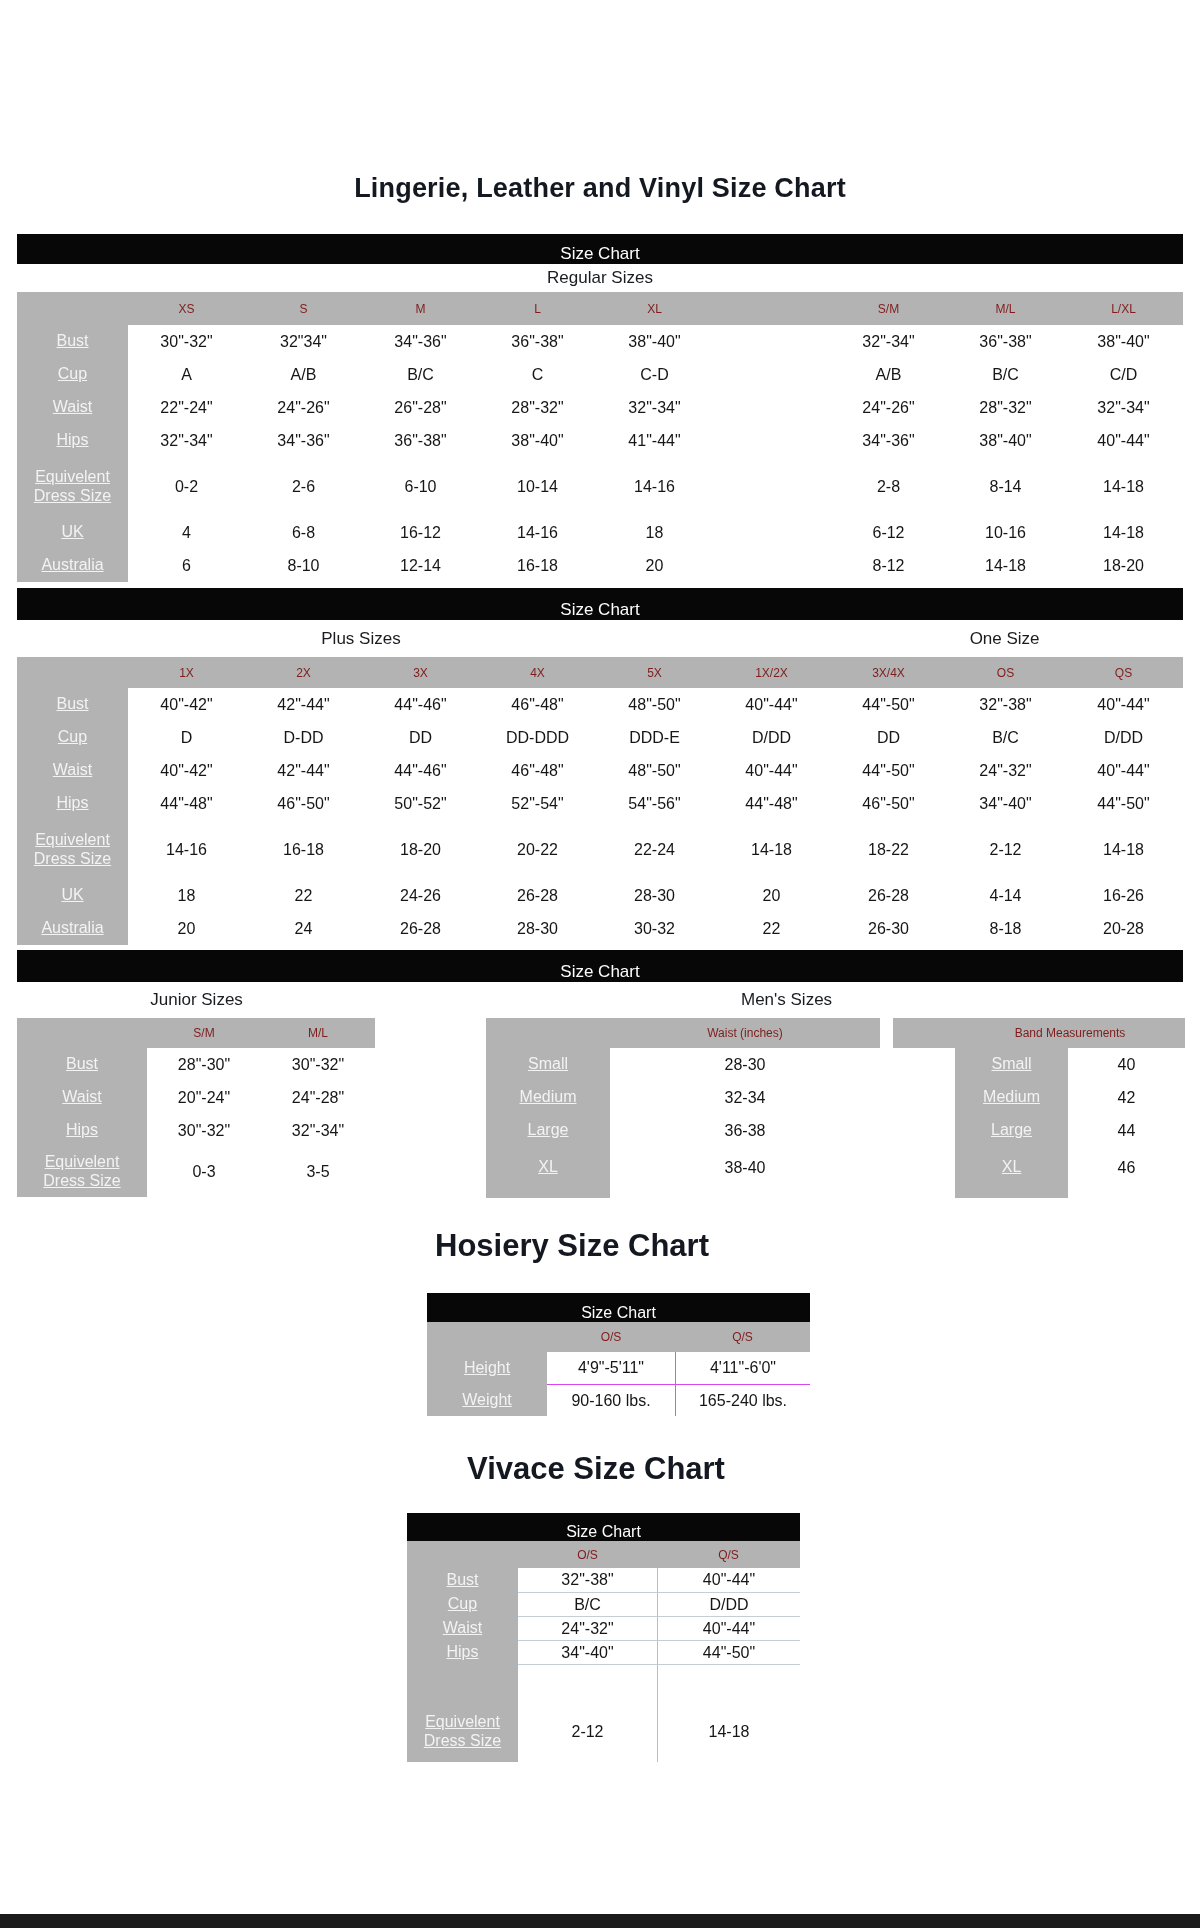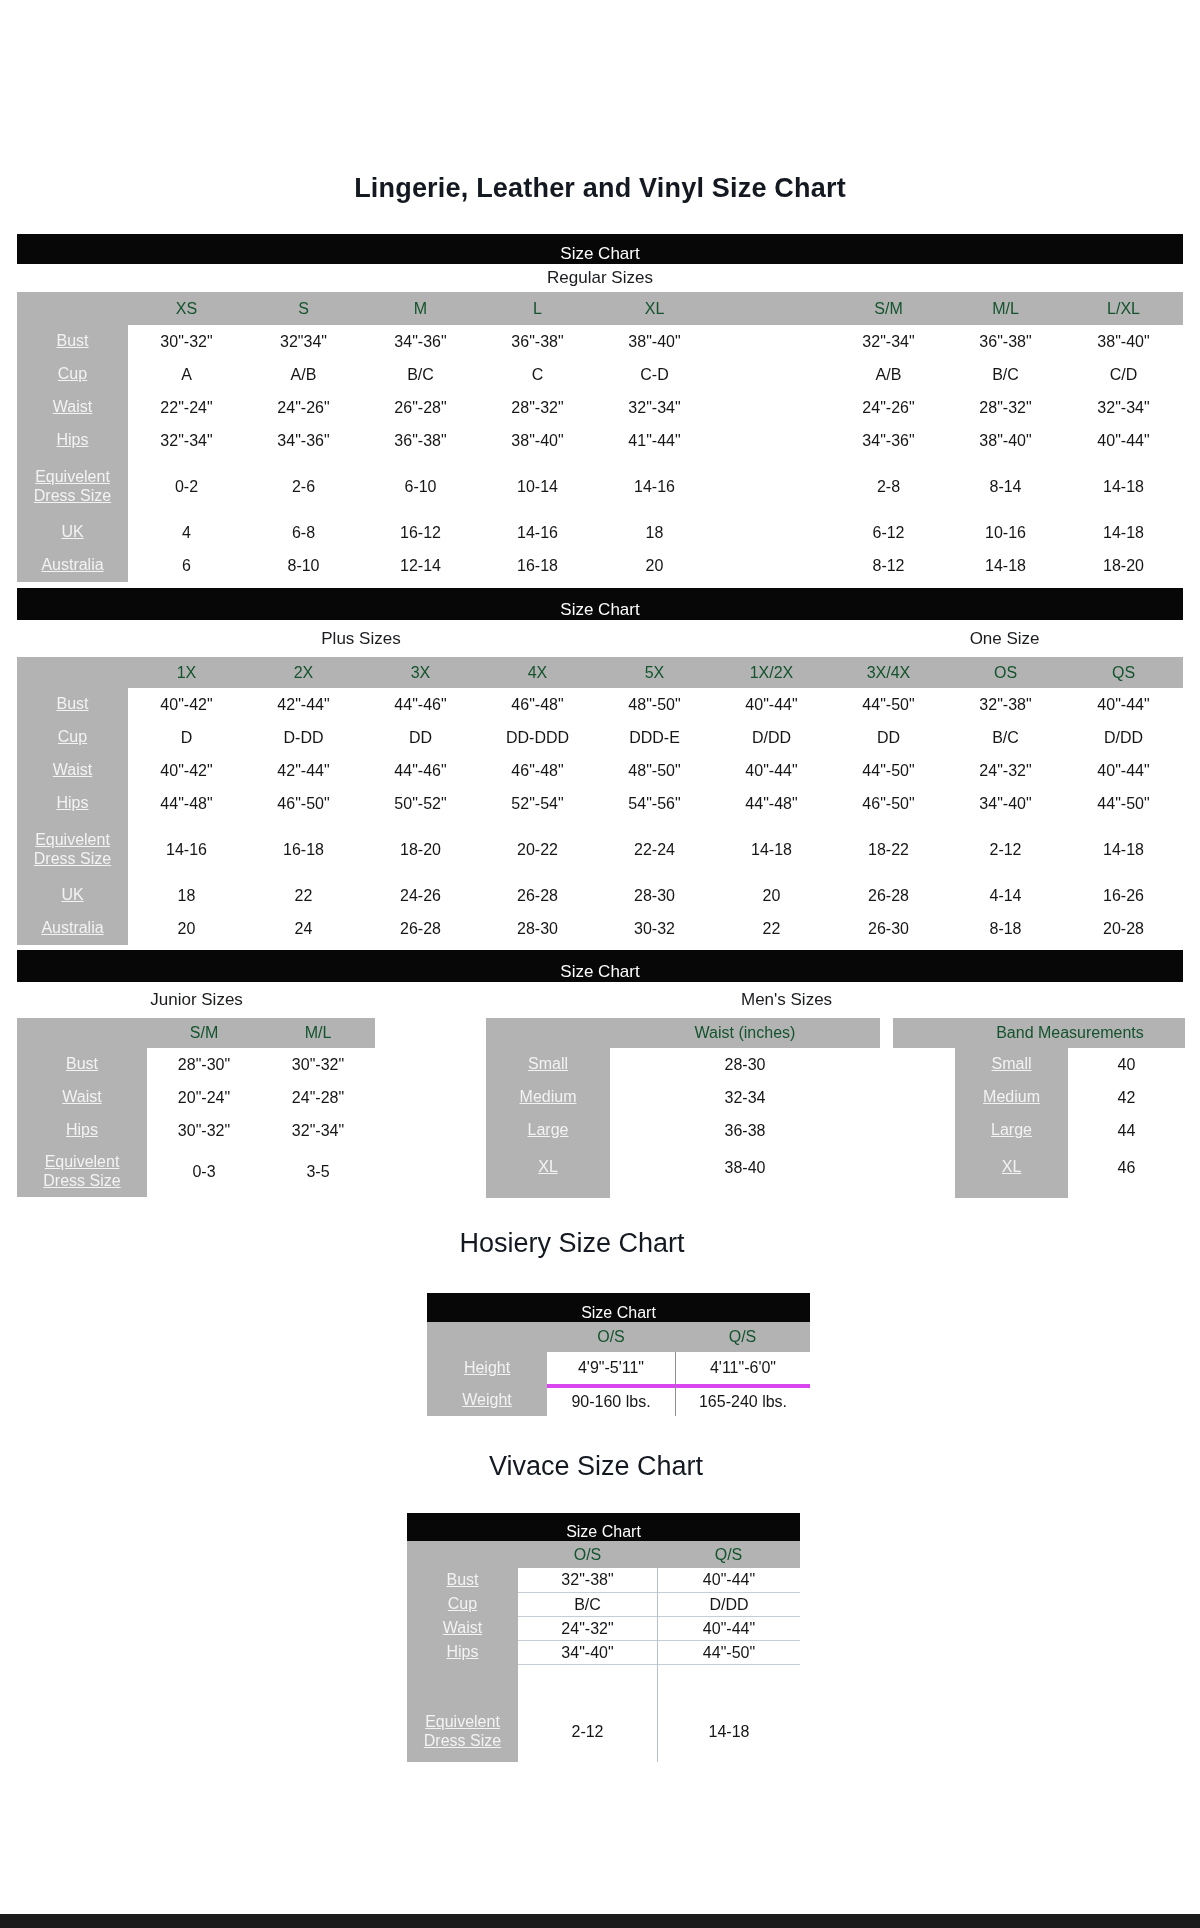--- a/index.html
+++ b/index.html
@@ -1,37 +1,37 @@
 <!DOCTYPE html>
 <html><head>
 <meta charset="utf-8">
 <style>
   html,body{margin:0;padding:0;background:#ffffff;}
   #page{position:relative;width:1200px;height:1928px;background:#ffffff;overflow:hidden;
         font-family:"Liberation Sans","DejaVu Sans",sans-serif;}
   .title{position:absolute;top:173px;left:0;width:100%;text-align:center;margin:0;
          font-size:27px;font-weight:bold;color:#141820;letter-spacing:0.2px;}
   .subhead{position:absolute;transform:translateX(-50%);margin:0;white-space:nowrap;
-           font-size:27px;font-weight:normal;color:#141820;}
+           font-size:31px;font-weight:bold;color:#141820;}
   section{position:absolute;}
   .bar{background:#070707;color:#fdfdfd;display:flex;align-items:flex-end;justify-content:center;
        font-size:17px;}
   .subrow{position:relative;background:#ffffff;}
   .sub{position:absolute;top:50%;transform:translate(-50%,-50%);font-size:17px;color:#1a1c20;
        white-space:nowrap;}
   .grid{display:grid;}
   .cell{display:flex;align-items:center;justify-content:center;white-space:nowrap;overflow:hidden;}
-  .hcell{background:#b3b3b3;color:#14532d;font-size:16px;}
+  .hcell{background:#b3b3b3;color:#7f1d1d;font-size:12px;}
   .lcell{background:#b3b3b3;color:#f3f3f3;font-size:16px;white-space:normal;text-align:center;
          line-height:1.18;padding:0 5px;text-decoration:underline;}
   .vcell{background:#ffffff;color:#161616;font-size:16px;}
   .scell{background:#ffffff;}
   
   .hosiery .vcell.col1{border-left:1px solid #8f8f8f;}
-  .hosiery .vcell.r1{border-top:4px solid #d946ef;}
+  .hosiery .vcell.r1{border-top:1px solid #d946ef;}
   
   .vivace .vcell{border-top:1px solid #c5cdd5;}
   .vivace .vcell.r0,.vivace .vcell.r4{border-top:none;}
   .vivace .vcell.col1{border-left:1px solid #b6c0c9;}
   .bottom-bar{position:absolute;left:0;top:1914px;width:1200px;height:14px;background:#1b1b1b;}
 </style>
 </head>
 <body>
 
 <div id="page">

